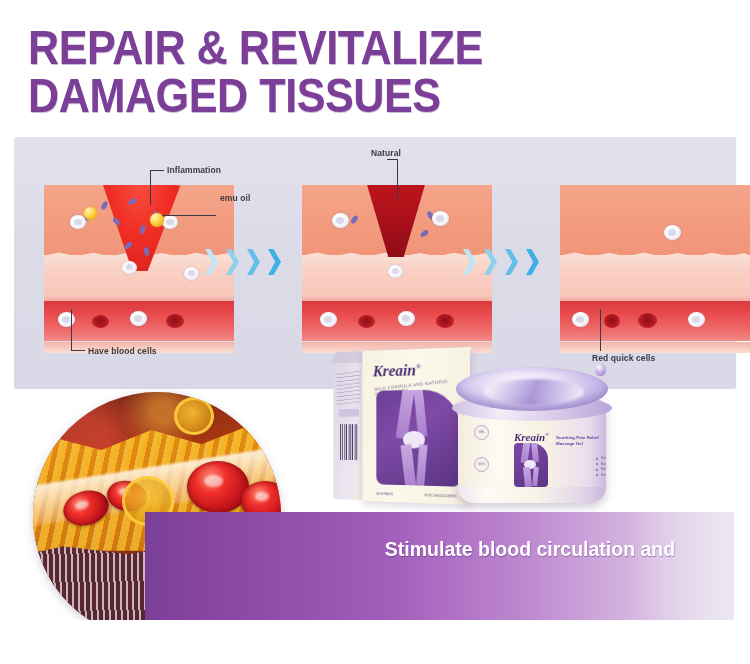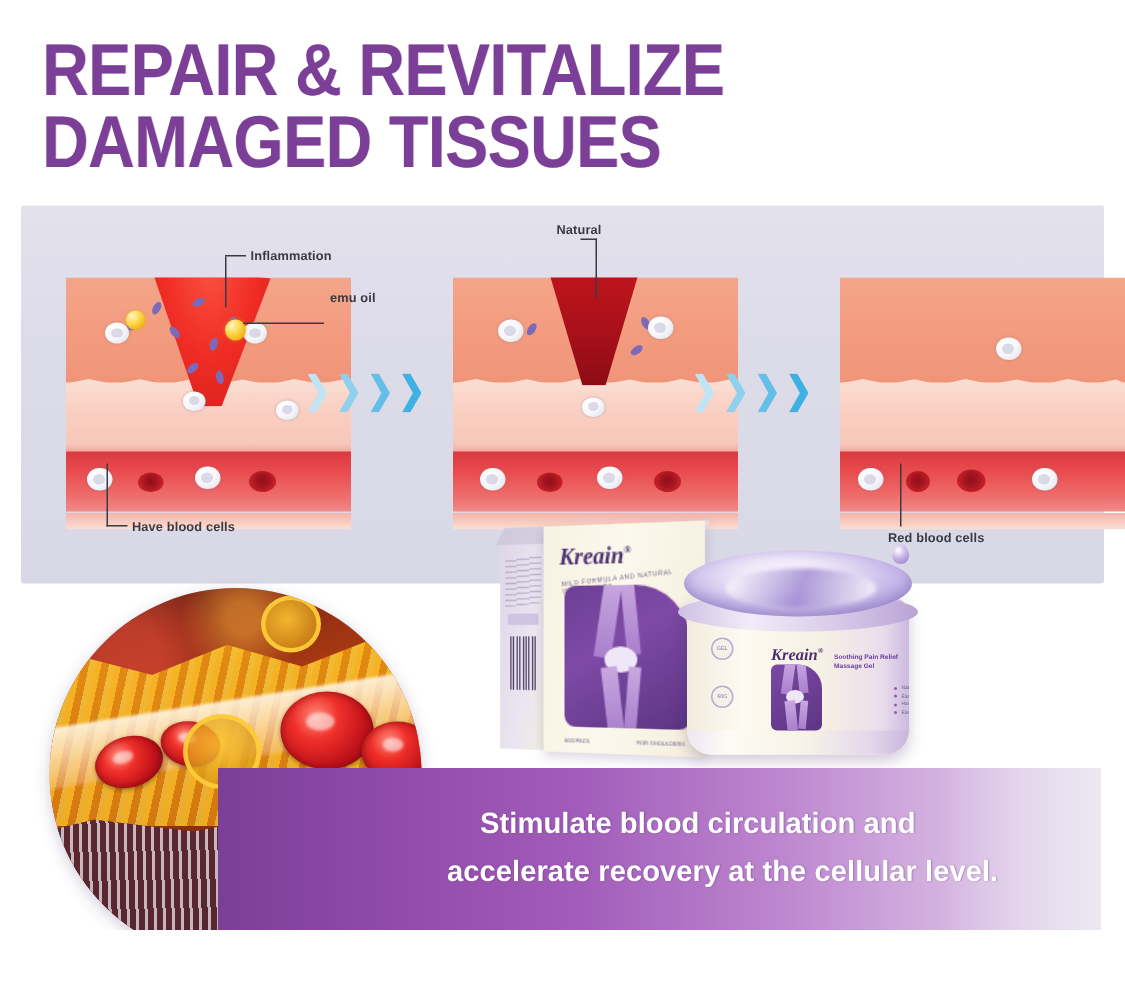--- a/index.html
+++ b/index.html
@@ -193,21 +193,21 @@
       background:linear-gradient(110deg,rgba(255,255,255,.9),rgba(150,125,205,.75),rgba(255,255,255,.85));
       filter:blur(1.4px);}
   .lid-drop{position:absolute;right:6px;top:2px;width:11px;height:13px;border-radius:50% 50% 50% 50%/60% 60% 40% 40%;
       background:radial-gradient(circle at 35% 30%,#fff 0%,#c9b5e8 45%,#8f76c4 100%);}
 
   
   .banner{position:absolute;left:145px;top:512px;width:605px;height:108px;
       background:linear-gradient(90deg,#7b3f98 0%,#8f4aa8 18%,#a25dba 40%,#bd86cf 62%,#d7b8e2 82%,#e8dcef 100%);}
   .banner-txt{position:absolute;left:175px;top:22px;width:420px;
       color:#ffffff;font-weight:bold;font-size:19.5px;line-height:1.62;
-      text-shadow:0.5px 0.5px 1px rgba(70,30,100,.45);}
+      text-shadow:0.5px 0.5px 1px rgba(70,30,100,.45);text-align:center;}
   .banner-txt .l2{display:block;margin-left:-22px;}
   .banner-fade{position:absolute;right:0;top:0;width:120px;height:100%;
       background:linear-gradient(90deg,rgba(232,220,239,0),#eceaf2);}
   .bottomstrip{position:absolute;left:0;bottom:0;width:750px;height:44px;background:#ffffff;}
   .sidestrip{position:absolute;right:0;top:389px;width:16px;height:275px;background:#fff;}
 </style>
 </head>
 <body>
 
 <div id="page">
@@ -338,21 +338,21 @@
 
     <div class="lead" style="left:383px;top:22px;width:1.2px;height:40px;"></div>
     <div class="lead" style="left:373px;top:22px;width:11px;height:1.2px;"></div>
     <div class="lbl" style="left:357px;top:11px;">Natural</div>
 
     <div class="lead" style="left:57px;top:172px;width:1.2px;height:42px;"></div>
     <div class="lead" style="left:57px;top:213px;width:14px;height:1.2px;"></div>
     <div class="lbl" style="left:74px;top:209px;">Have blood cells</div>
 
     <div class="lead" style="left:586px;top:172px;width:1.2px;height:42px;"></div>
-    <div class="lbl" style="left:578px;top:216px;">Red blood cells</div>
+    <div class="lbl" style="left:578px;top:216px;">Red quick cells</div>
   </div>
 
   <div class="circlewrap">
     <div class="circ-bg"></div>
     <div class="circ-tissue"></div>
     <div class="circ-membrane"></div>
     <div class="circ-rbc" style="left:12%;top:40%;width:46px;height:34px;transform:rotate(-16deg);"></div>
     <div class="circ-rbc" style="left:30%;top:36%;width:40px;height:30px;transform:rotate(10deg);"></div>
     <div class="circ-rbc" style="left:62%;top:28%;width:62px;height:52px;"></div>
     <div class="circ-rbc" style="left:84%;top:36%;width:48px;height:40px;"></div>
@@ -421,19 +421,18 @@
         </div>
         <div class="lid-drop"></div>
       </div>
     </div>
   </div>
 
   <div class="banner">
     <div class="banner-fade"></div>
     <div class="banner-txt">
       <span>Stimulate blood circulation and</span>
-      <span class="l2">accelerate recovery at the cellular level.</span>
     </div>
   </div>
 
   <div class="sidestrip"></div>
   <div class="bottomstrip"></div>
 </div>
 
 </body></html>

